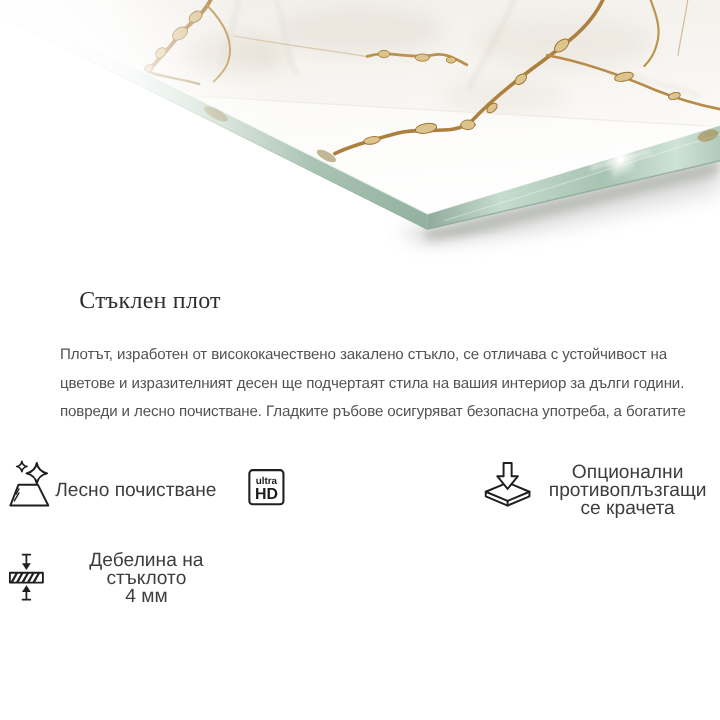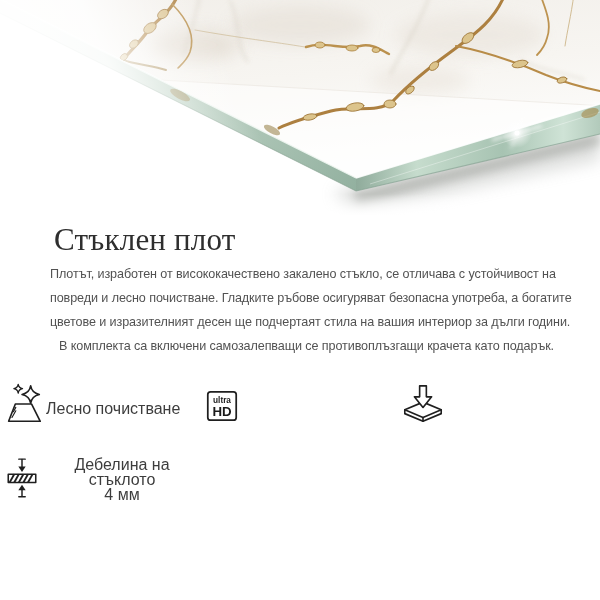--- a/index.html
+++ b/index.html
@@ -7,25 +7,25 @@
     width:600px;height:600px;background:#ffffff;overflow:hidden;
     font-family:"Liberation Sans", sans-serif;
     -webkit-font-smoothing:antialiased;
   }
   .hero{width:600px;height:216px;position:relative;}
   .hero svg{display:block;}
   .content{padding:4px 46px 0 50px;}
   .title{
     font-family:"Liberation Serif", serif;
     font-weight:400;
-    font-size:31px;
+    font-size:20px;
     line-height:31px;
     color:#2e2e2e;
     letter-spacing:.2px;
-    margin:4px;
+    margin:16px;
   }
   .desc{
     margin:7px 0 12px 0;
     font-size:12.6px;
     line-height:24px;
     color:#525252;
     letter-spacing:-0.1px;
     text-align:right;
   }
   .desc .line{display:block;white-space:nowrap;}
@@ -174,23 +174,22 @@
     <rect x="0" y="194" width="600" height="22" fill="url(#fadeBottom)"></rect>
   </svg>
 </div>
 
 <div class="content">
   <h1 class="title">
     <span style="display:block">Стъклен плот</span>
   </h1>
   <p class="desc">
     <span class="line">Плотът, изработен от висококачествено закалено стъкло, се отличава с устойчивост на</span>
+    <span class="line">цветове и изразителният десен ще подчертаят стила на вашия интериор за дълги години.</span>
     <span class="line">повреди и лесно почистване. Гладките ръбове осигуряват безопасна употреба, а богатите</span>
-    <span class="line">цветове и изразителният десен ще подчертаят стила на вашия интериор за дълги години.</span>
-    <span class="line">В комплекта са включени самозалепващи се противоплъзгащи крачета като подарък.</span>
   </p>
 </div>
 
 <div class="features">
 
   <div class="feature">
     <div class="icon-box">
       <svg class="ficon" width="46" height="46" viewBox="0 0 48 48">
         <path d="M9,41 L16,23 L33,23 L42,41 Z"></path>
         <path d="M14,31 L16.5,26.5" stroke-width="1.2"></path>
@@ -216,20 +215,22 @@
 
   <div class="feature">
     <div class="icon-box">
       <svg class="ficon" width="46" height="46" viewBox="0 0 48 48">
         <path d="M5,29 L24,21 L43,29 L24,37 Z"></path>
         <path d="M5,29 L5,33 L24,41 L43,33 L43,29"></path>
         <path d="M24,37 L24,41"></path>
         <path class="whitefill" d="M20.5,4 L27.5,4 L27.5,15.5 L33,15.5 L24,26.5 L15,15.5 L20.5,15.5 Z"></path>
       </svg>
     </div>
+    <span class="label">Опционални противоплъзгащи
+се крачета</span>
   </div>
 
   <div class="feature">
     <div class="icon-box">
       <svg class="ficon" width="44" height="44" viewBox="0 0 48 48">
         <path d="M20.5,4.5 L27.5,4.5" stroke-width="1.6"></path>
         <path d="M24,5 L24,13" stroke-width="1.6"></path>
         <path class="filled" d="M20,12.5 L28,12.5 L24,18.5 Z"></path>
         <rect x="9" y="21" width="30" height="9" stroke-width="1.7"></rect>
         <g stroke-width="2" stroke-linecap="butt">

